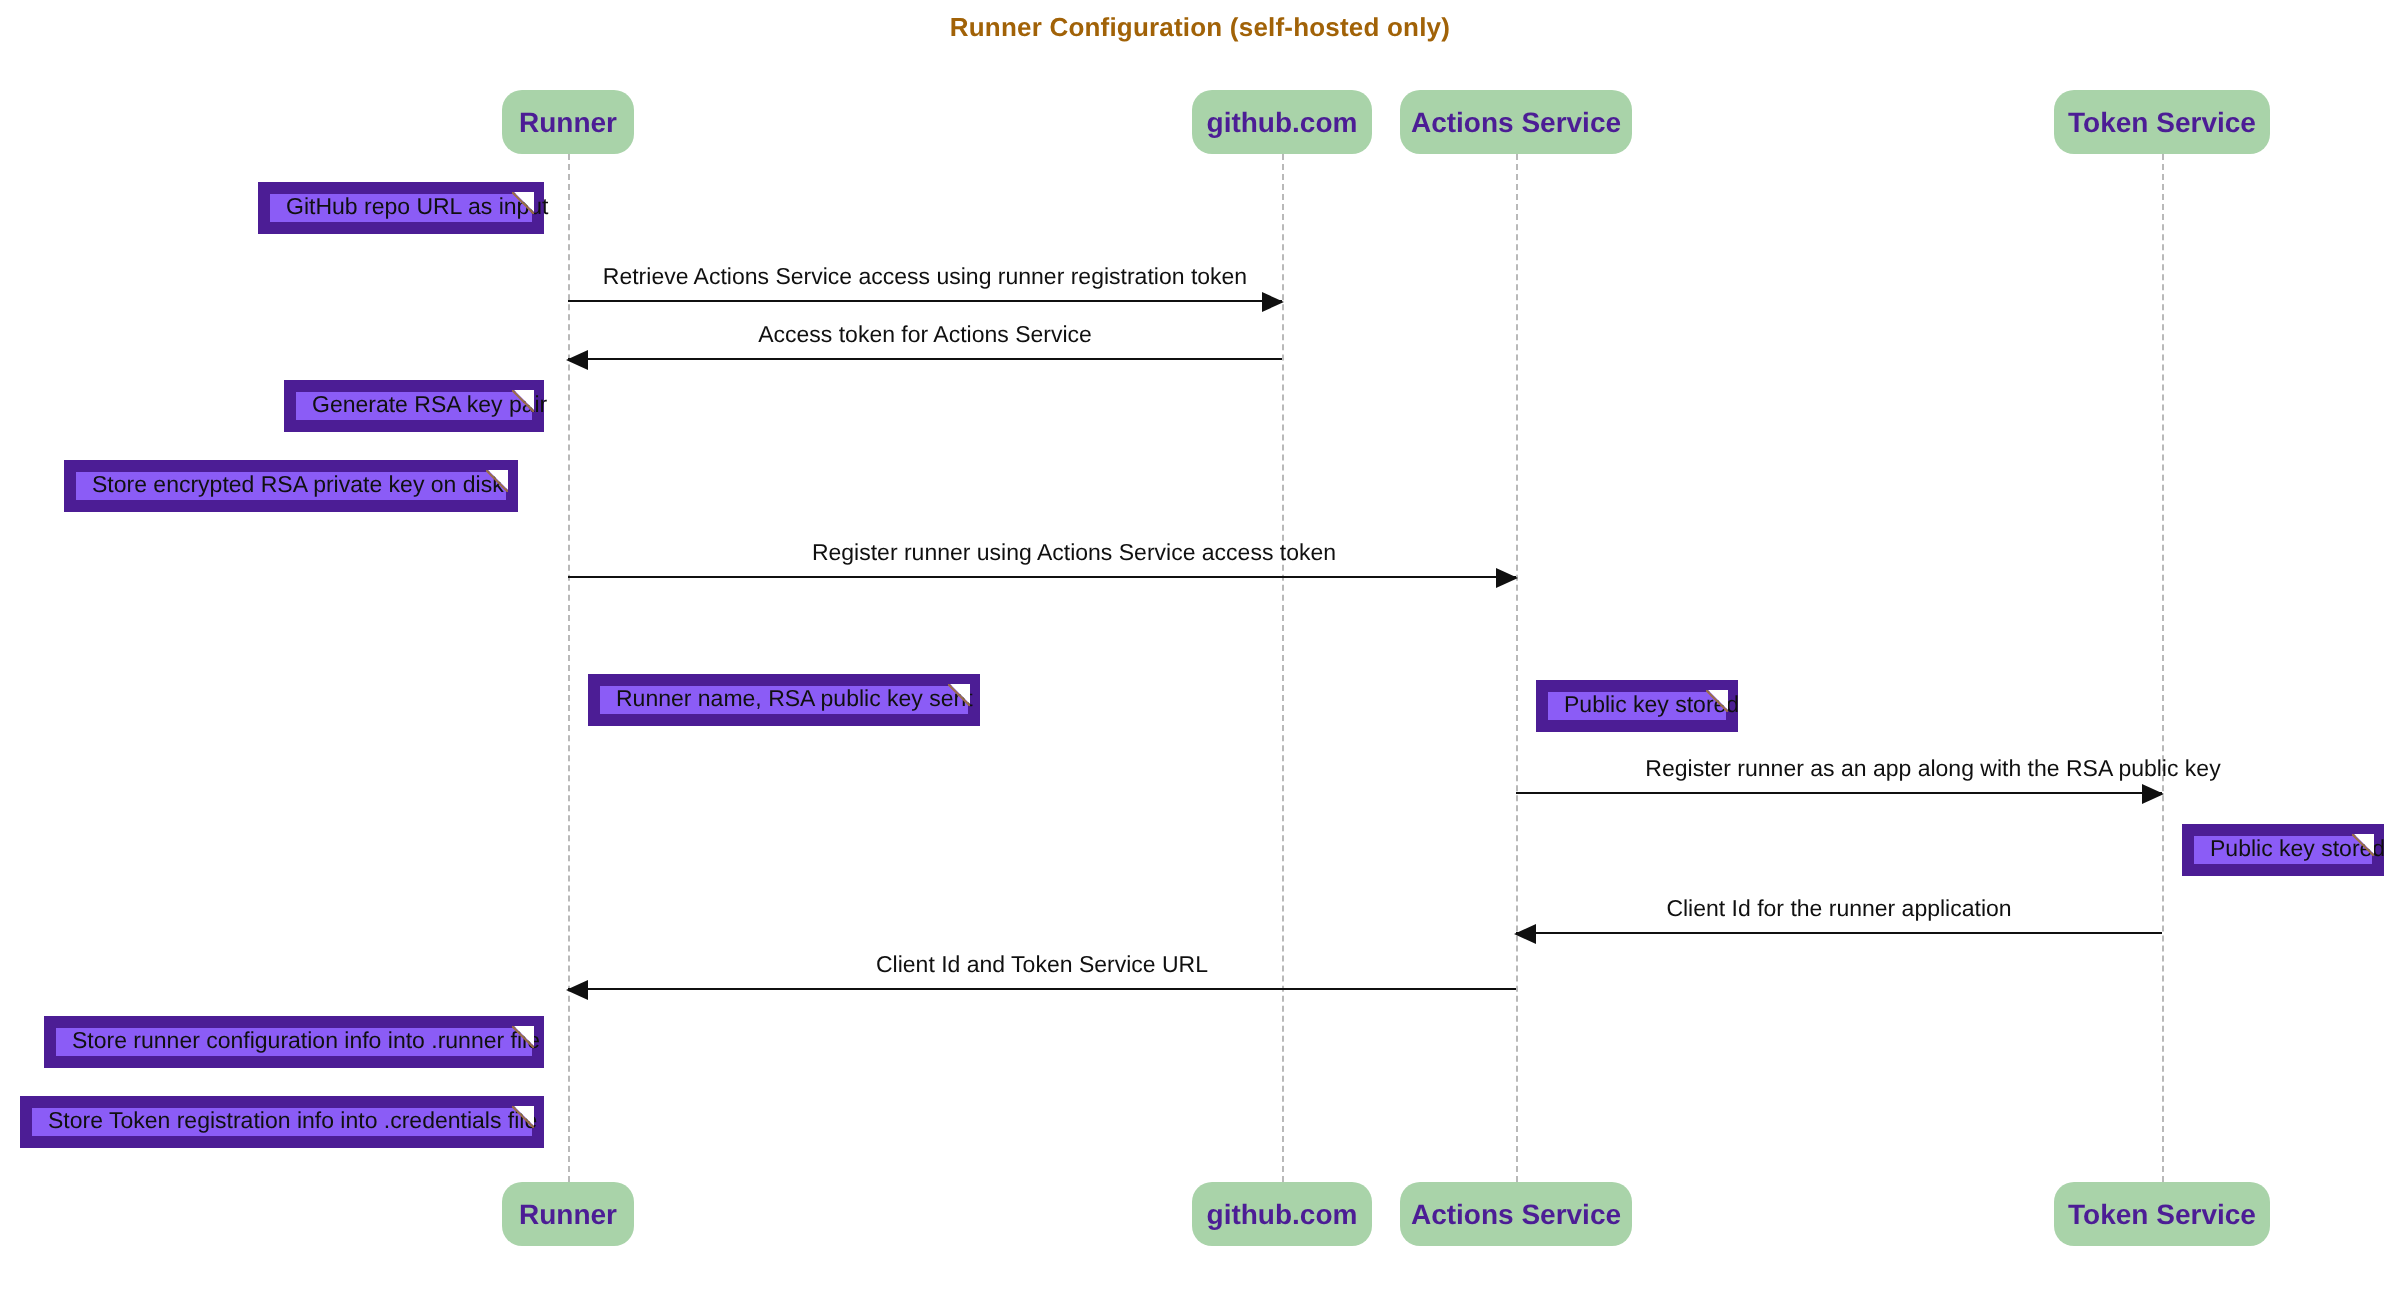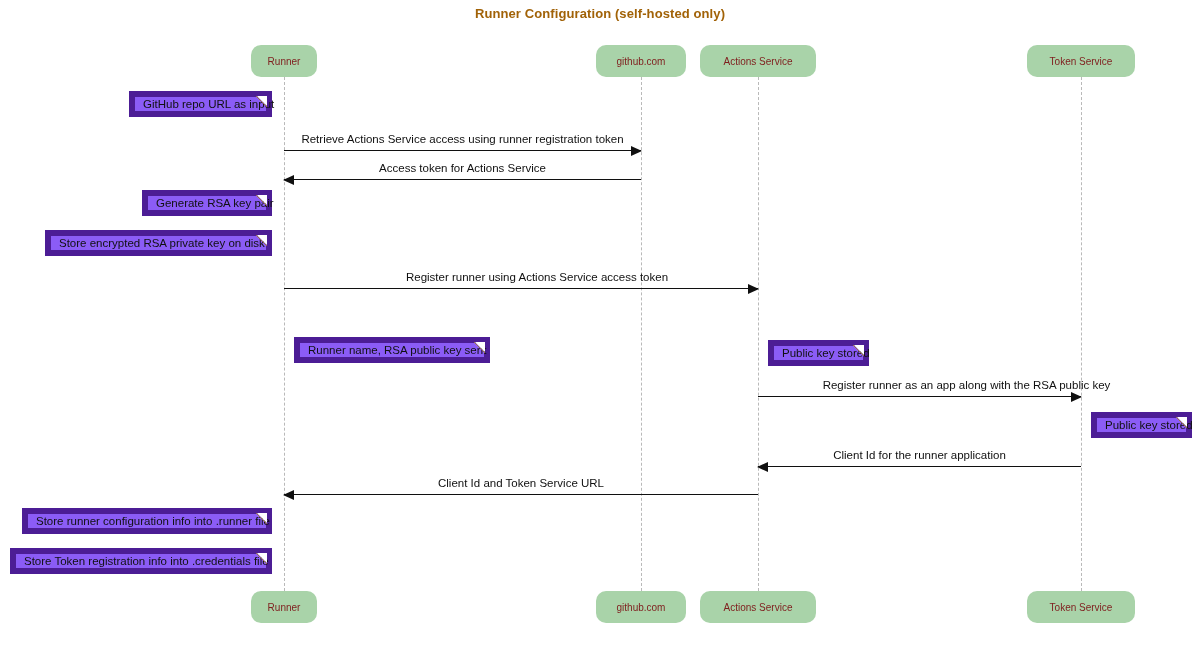--- a/index.html
+++ b/index.html
@@ -35,23 +35,23 @@
     border-left: 1px dashed #b9b9b9;
   }
   .participant {
     position: absolute;
     height: 32px;
     background: #a9d3a9;
     border-radius: 10px;
     display: flex;
     align-items: center;
     justify-content: center;
-    font-size: 10px;
-    font-weight: normal;
-    color: #7f1d1d;
+    font-size: 14px;
+    font-weight: bold;
+    color: #4c1d95;
     box-sizing: border-box;
     white-space: nowrap;
   }
   .note {
     position: absolute;
     background: #8b5cf6;
     border: 6px solid #4c1d95;
     box-sizing: border-box;
     height: 26px;
     display: flex;
@@ -172,21 +172,21 @@
           </svg></div>
       </div>
       <div class="note" style="left: 142px; top: 190px; width: 130px;">
         <span>Generate RSA key pair</span>
         <div class="fold"></div>
         <div class="fold-edge"><svg width="11" height="11" viewBox="0 0 11 11">
             <path d="M0 0 L11 11" stroke="#9c6f46" stroke-width="1" fill="none"></path>
             <path d="M0 0 L0 11" stroke="#9c6f46" stroke-width="0" fill="none"></path>
           </svg></div>
       </div>
-      <div class="note" style="left: 45px; top: 230px; width: 227px;">
+      <div class="note" style="left: 32px; top: 230px; width: 227px;">
         <span>Store encrypted RSA private key on disk</span>
         <div class="fold"></div>
         <div class="fold-edge"><svg width="11" height="11" viewBox="0 0 11 11">
             <path d="M0 0 L11 11" stroke="#9c6f46" stroke-width="1" fill="none"></path>
             <path d="M0 0 L0 11" stroke="#9c6f46" stroke-width="0" fill="none"></path>
           </svg></div>
       </div>
       <div class="note" style="left: 294px; top: 301px; width: 196px; margin-top: 36px;">
         <span>Runner name, RSA public key sent</span>
         <div class="fold"></div>

